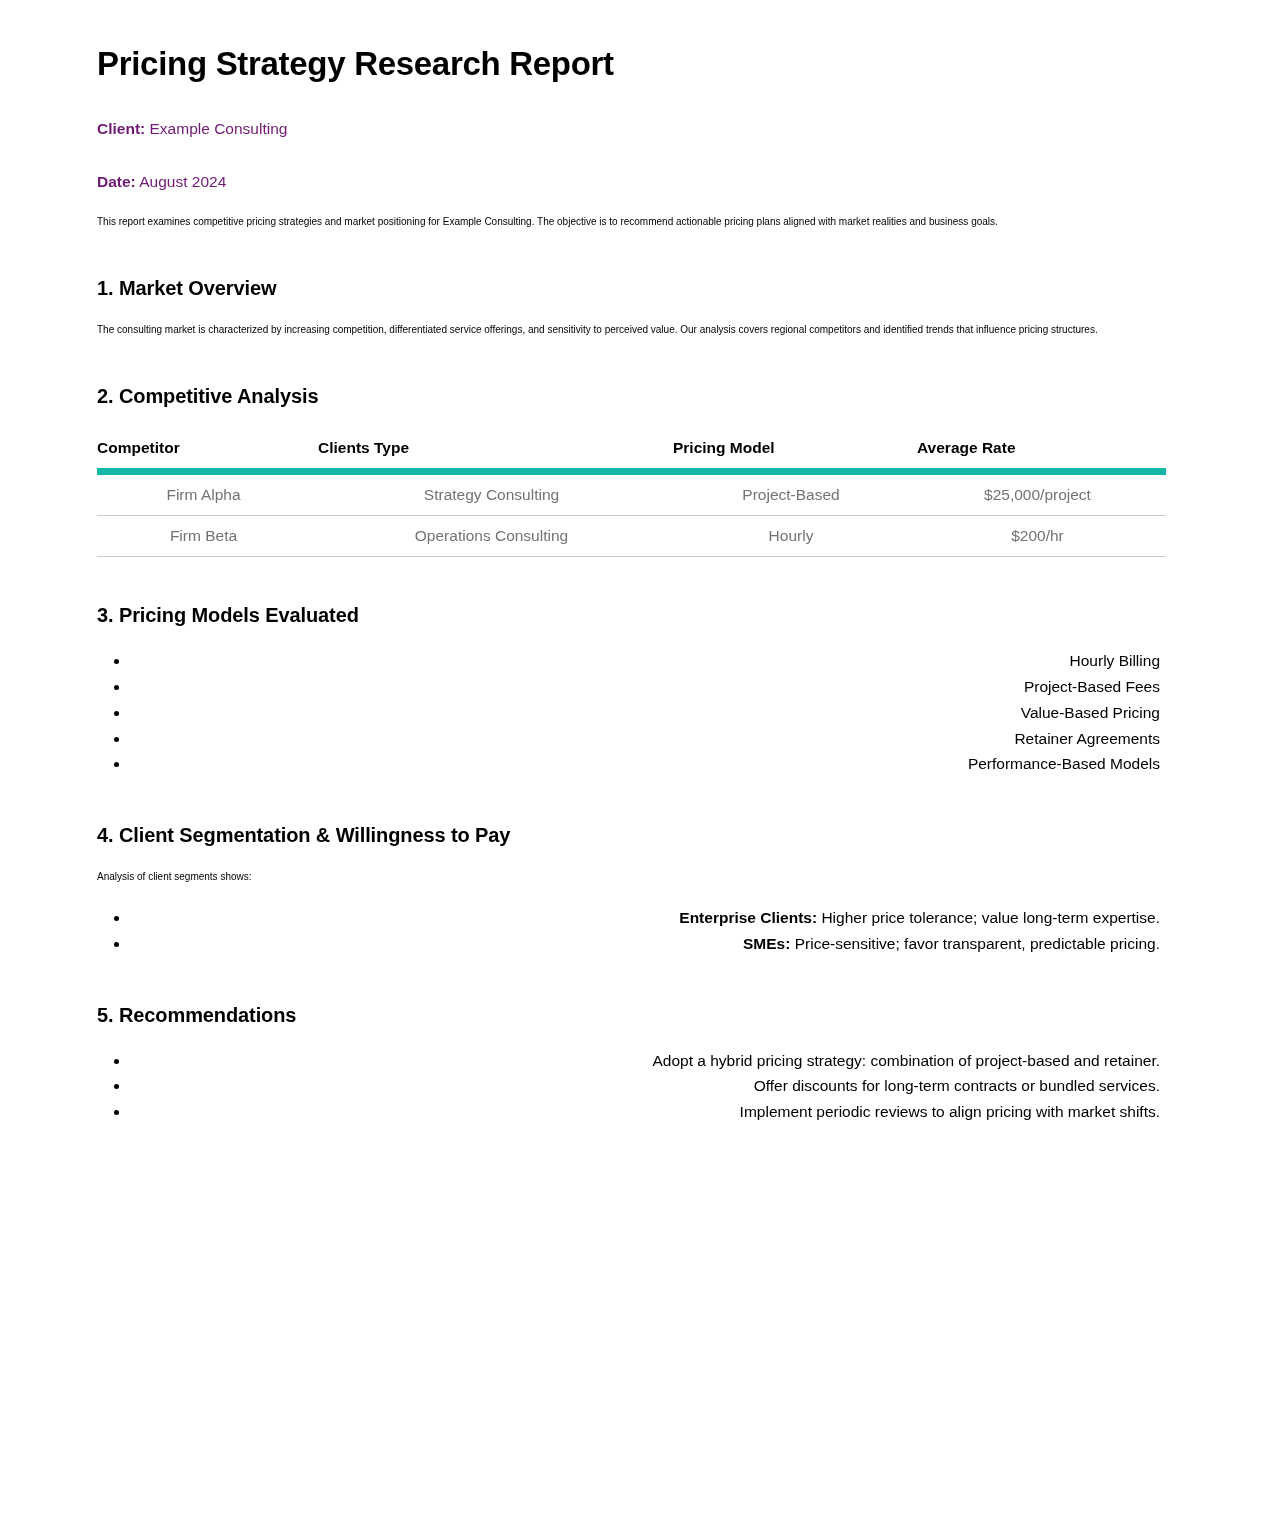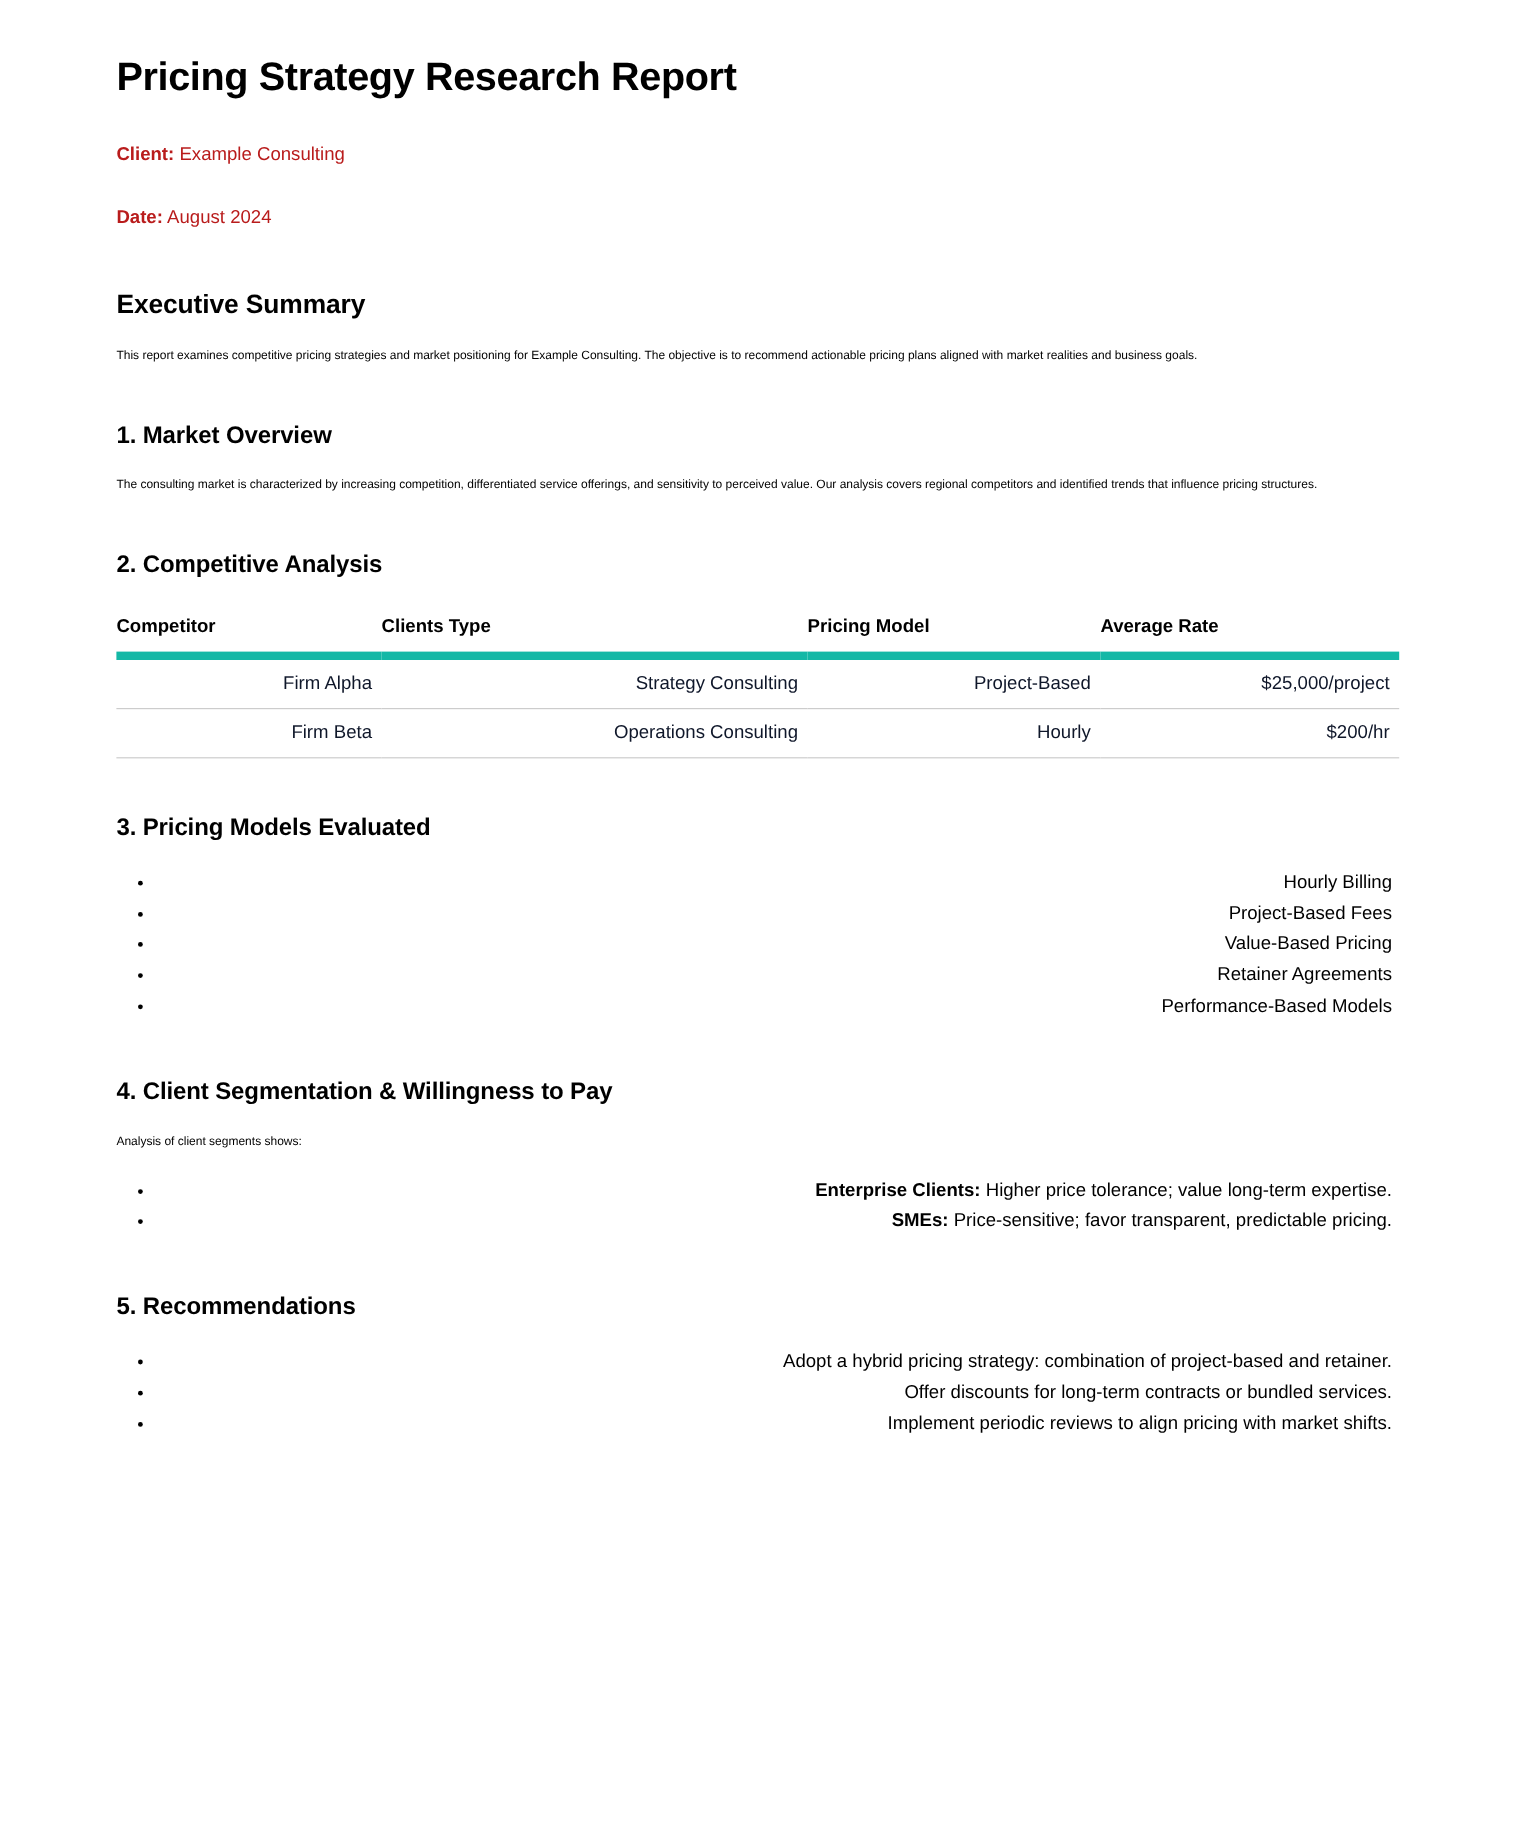--- a/index.html
+++ b/index.html
@@ -36,21 +36,21 @@
     line-height: 1.2;
     margin: 0 0 0 0;
     letter-spacing: -0.3px;
     color: #000;
   }
 
   .meta-line {
     font-size: 15.5px;
     line-height: 1.5;
     margin: 30px 0 0 0;
-    color: #b91c1c;
+    color: #701a75;
   }
   .meta-line.first { margin-top: 33px; }
   .meta-line .lbl { font-weight: bold; }
 
   h2.section-h2 {
     font-size: 22px;
     font-weight: bold;
     margin: 47px 0 0 0;
     line-height: 1.25;
     letter-spacing: -0.1px;
@@ -97,24 +97,24 @@
     font-size: 15.5px;
     font-weight: bold;
     text-align: left;
     padding: 4px 8px 11px 0;
     border-bottom: 7px solid #14b8a6;
     color: #000;
   }
   table.cmp-table td {
     font-size: 15.5px;
     font-weight: normal;
-    text-align: right;
+    text-align: center;
     padding: 11px 8px 11px 0;
     border-bottom: 1px solid #cccccc;
-    color: #0f172a;
+    color: #737373;
   }
   table.cmp-table col.c1 { width: 221px; }
   table.cmp-table col.c2 { width: 355px; }
   table.cmp-table col.c3 { width: 244px; }
   table.cmp-table col.c4 { width: 249px; }
 </style>
 </head>
 <body>
 
 <div class="viewport">
@@ -123,21 +123,20 @@
     <h1 class="doc-title">Pricing Strategy Research Report</h1>
 
     <div class="meta-line first">
       <span class="lbl">Client:</span><span> Example Consulting</span>
     </div>
 
     <div class="meta-line">
       <span class="lbl">Date:</span><span> August 2024</span>
     </div>
 
-    <h2 class="section-h2">Executive Summary</h2>
     <p class="body-text">This report examines competitive pricing strategies and market positioning for Example Consulting. The objective is to recommend actionable pricing plans aligned with market realities and business goals.</p>
 
     <h3 class="section-h3">1. Market Overview</h3>
     <p class="body-text">The consulting market is characterized by increasing competition, differentiated service offerings, and sensitivity to perceived value. Our analysis covers regional competitors and identified trends that influence pricing structures.</p>
 
     <h3 class="section-h3">2. Competitive Analysis</h3>
     <table class="cmp-table">
       <colgroup>
         <col class="c1">
           <col class="c2">

